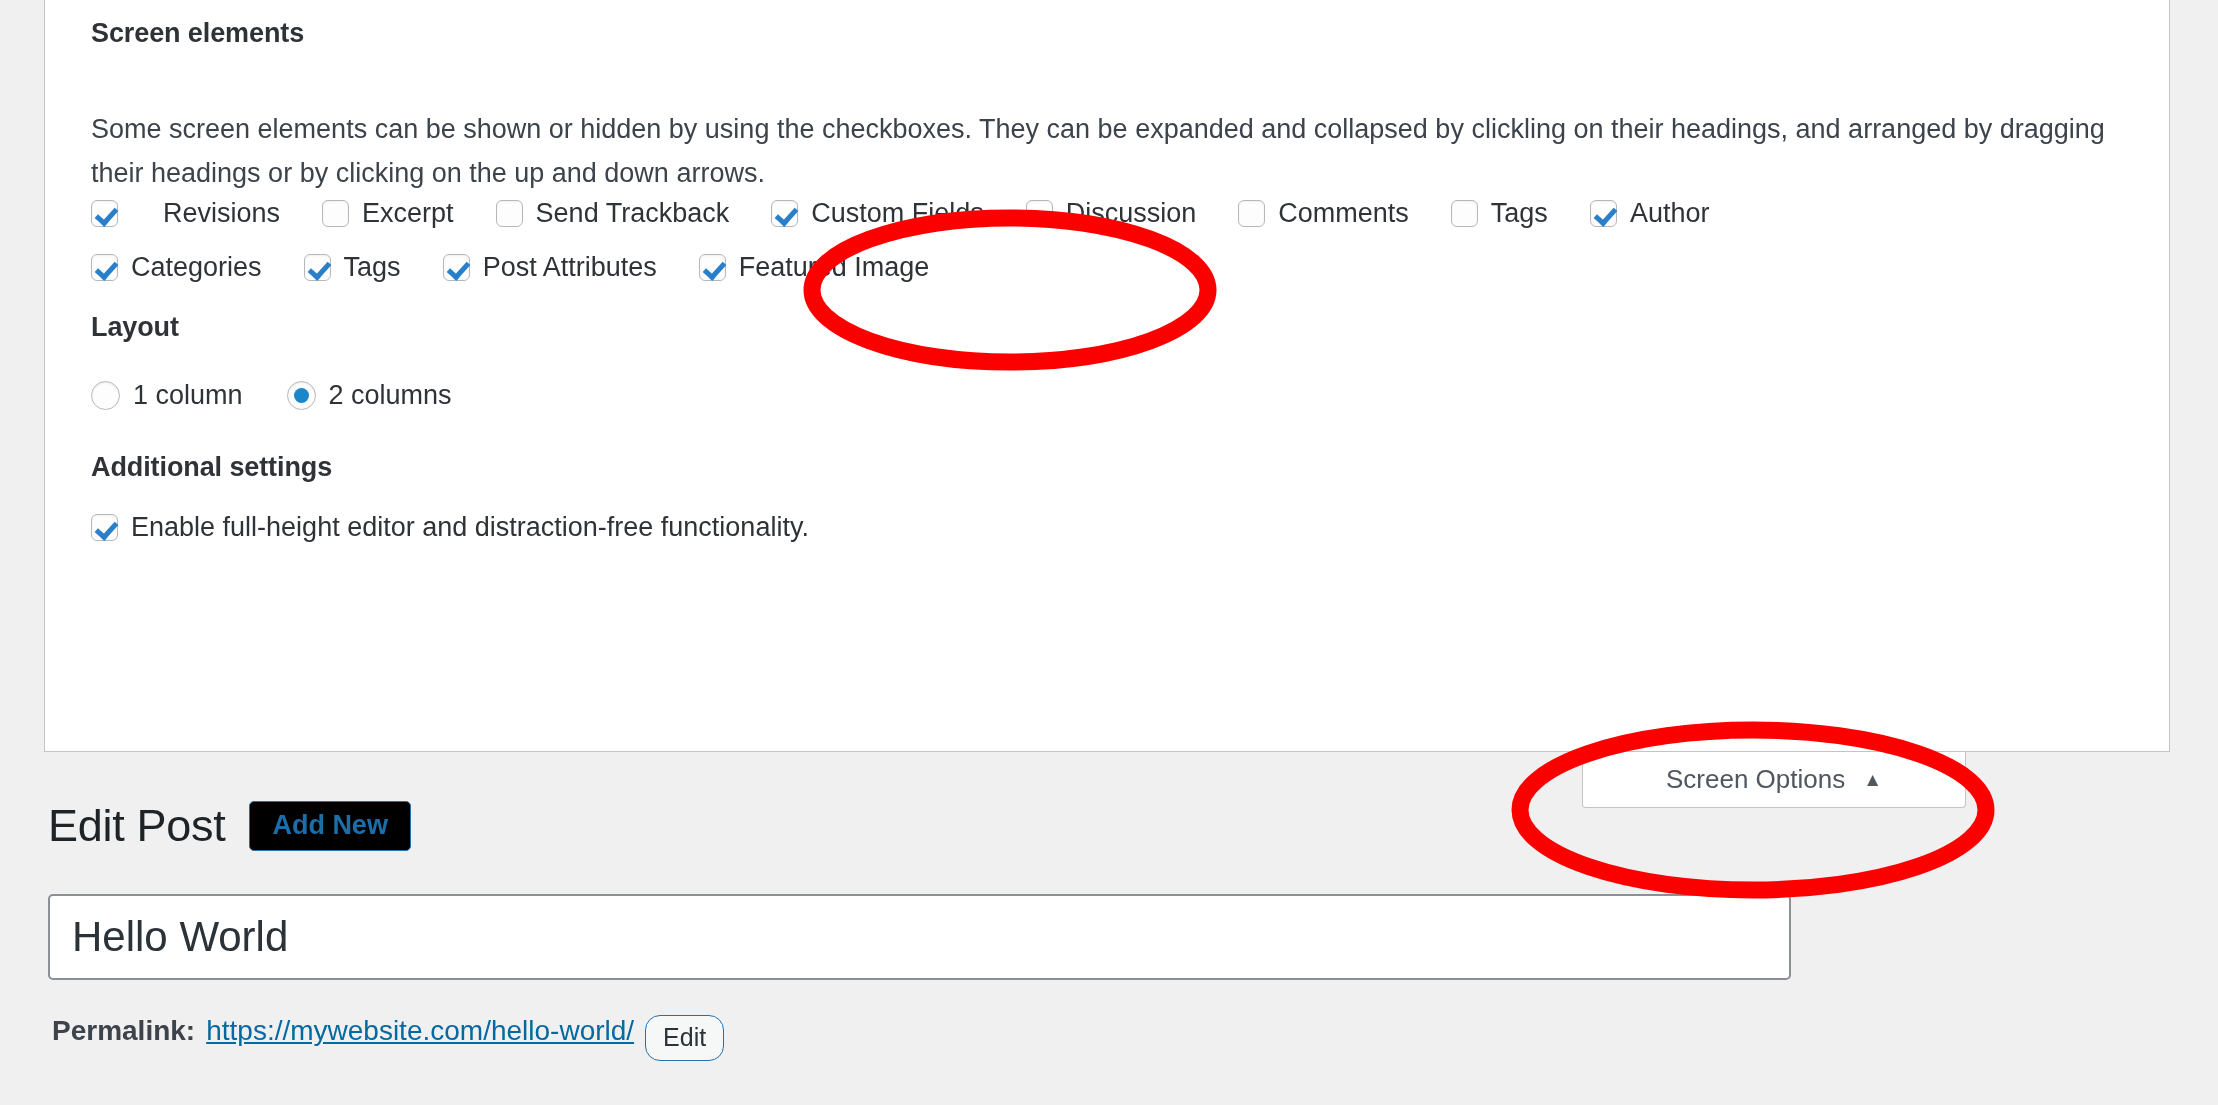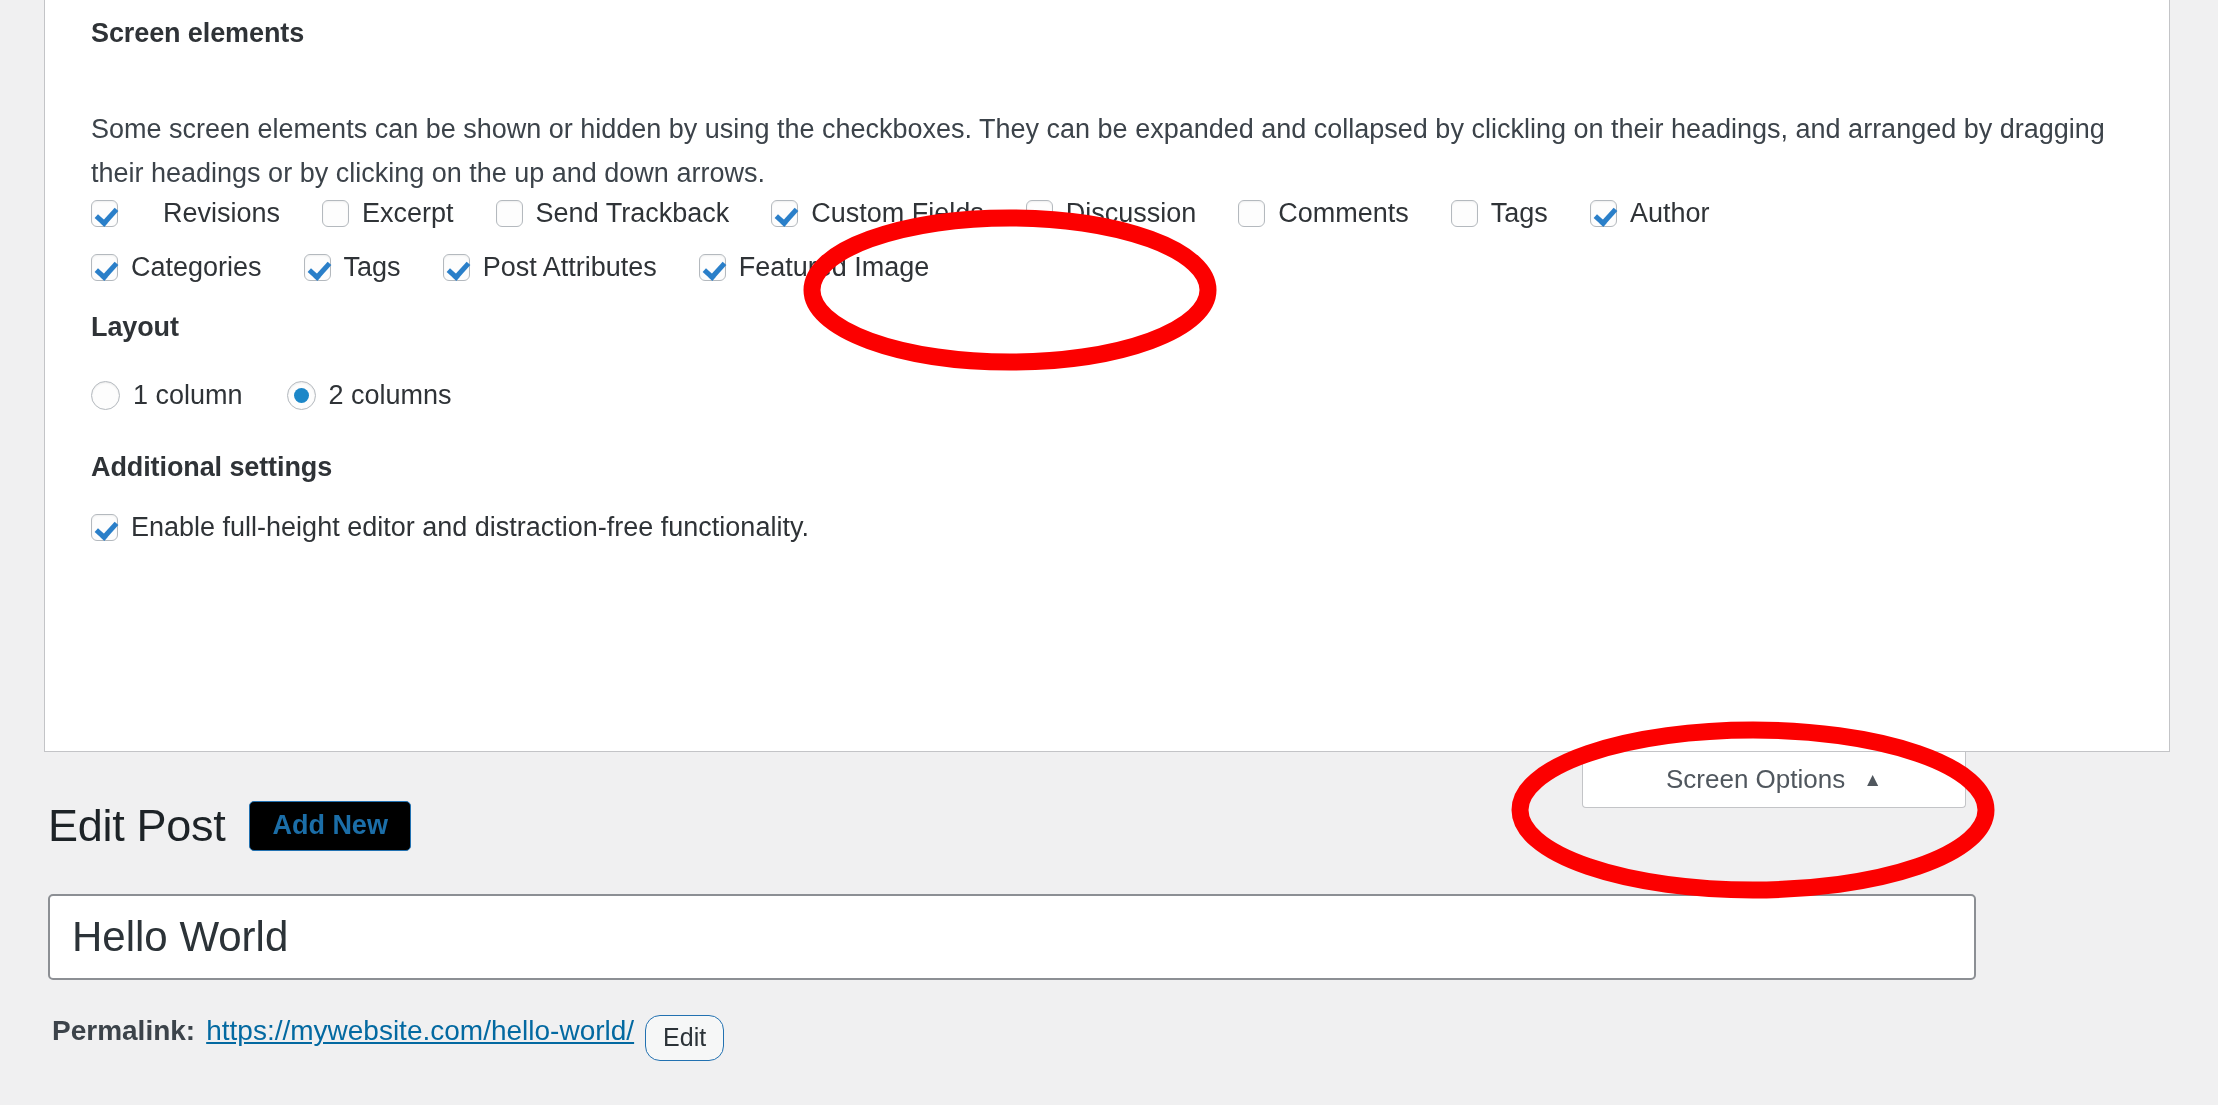--- a/index.html
+++ b/index.html
@@ -193,21 +193,21 @@
     font-weight: bold;
     line-height: 1.2;
     white-space: nowrap;
   }
 
   
   .title-input {
     position: absolute;
     left: 48px;
     top: 894px;
-    width: 1928px;
+    width: 1743px;
     height: 86px;
     box-sizing: border-box;
     background: #ffffff;
     border: 2px solid #8c8f94;
     border-radius: 5px;
     display: flex;
     align-items: center;
     padding-left: 22px;
     font-size: 42px;
     color: #2c3338;

